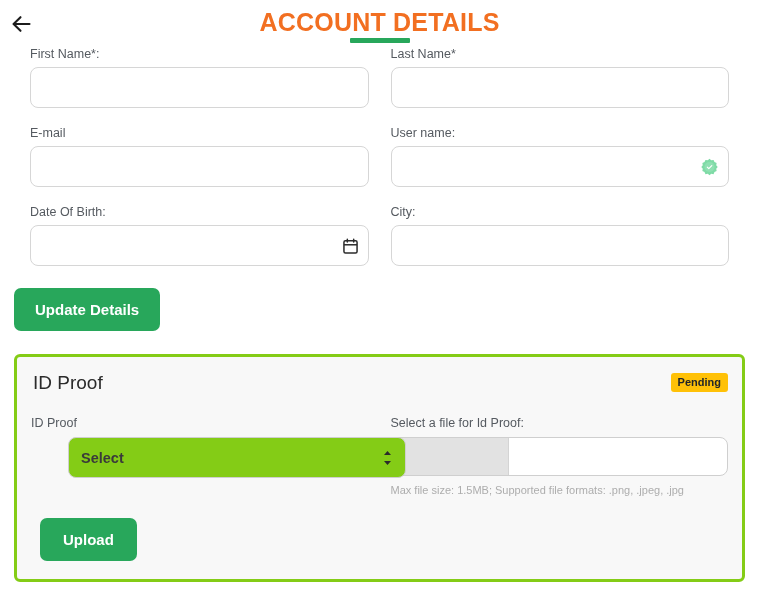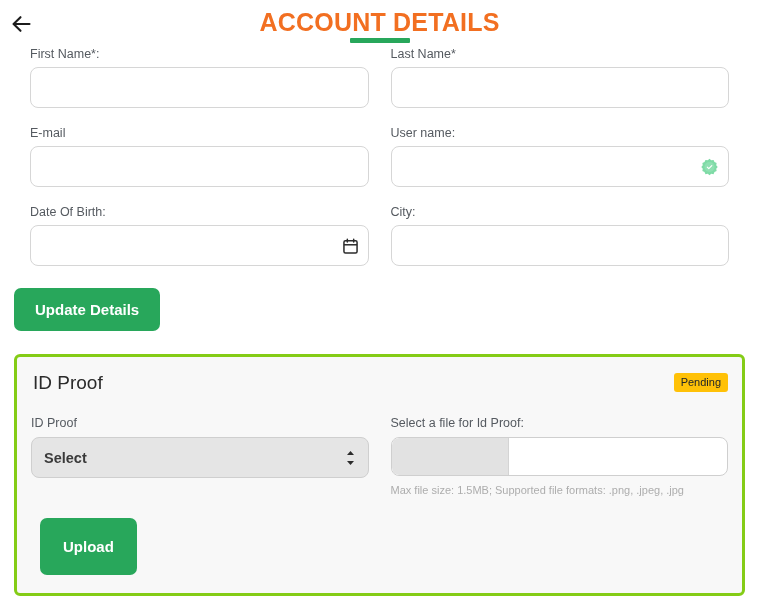--- a/index.html
+++ b/index.html
@@ -151,21 +151,21 @@
     font-size: 19px;
     color: #2b2b2b;
     line-height: 24px;
     font-weight: normal;
     margin: 0 0 0 2px;
   }
   .status-badge {
     background: #FFC107;
     color: #212529;
     font-size: 11px;
-    font-weight: normal;
+    font-weight: bold;
     border-radius: 3px;
     padding: 3px 7px;
     line-height: 13px;
     margin-top: 2px;
   }
   .card-body {
     display: flex;
     gap: 22px;
     margin-top: 20px;
   }
@@ -179,30 +179,31 @@
     line-height: 16px;
     margin-bottom: 6px;
     display: block;
   }
   .select-box {
     box-sizing: border-box;
     width: 100%;
     height: 41px;
     border: 1px solid #cfcfcf;
     border-radius: 8px;
-    background: #e5e5e5;
+    background: #84cc16;
     font-size: 14.5px;
     font-weight: bold;
     color: #3a3a3a;
     font-family: "Liberation Sans", sans-serif;
     padding: 0 34px 0 12px;
     display: flex;
     align-items: center;
     position: relative;
     cursor: pointer;
+    margin-left: 37px;
   }
   .select-chevrons {
     position: absolute;
     right: 12px;
     top: 50%;
     transform: translateY(-50%);
     width: 11px;
     height: 17px;
   }
   .file-input {
@@ -240,21 +241,21 @@
     font-size: 11px;
     color: #adadad;
     line-height: 14px;
     margin-top: 7px;
   }
   .upload-row {
     margin-top: 21px;
     margin-left: 9px;
   }
   .btn-upload {
-    padding: 20px 23px;
+    padding: 13px 23px;
   }
 </style>
 </head>
 <body>
 
 <div class="header">
   <div class="back-arrow">
     <svg width="22" height="18" viewBox="0 0 22 18">
       <path d="M9.5 2.2 L2.6 9 L9.5 15.8" stroke="#1c1c1c" stroke-width="2.1" fill="none" stroke-linecap="round" stroke-linejoin="round"></path>
       <path d="M2.8 9 H18.5" stroke="#1c1c1c" stroke-width="2.1" fill="none" stroke-linecap="round"></path>

